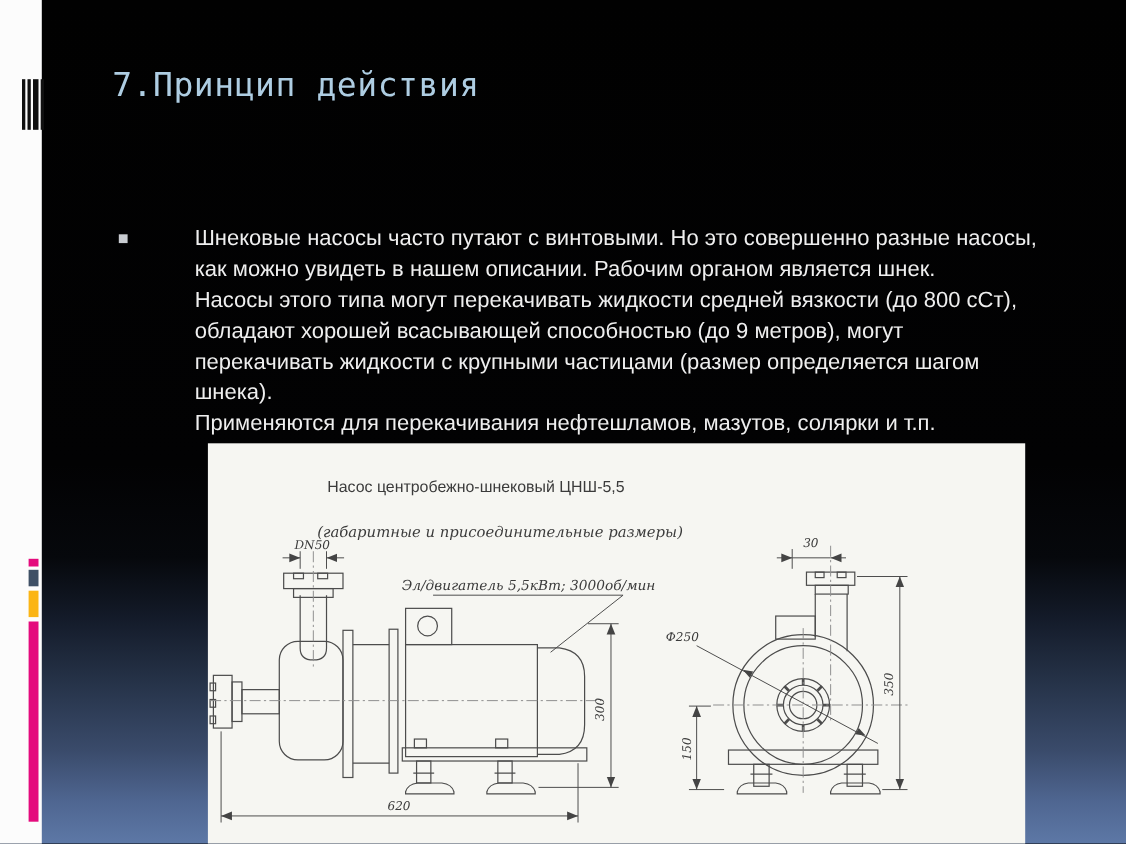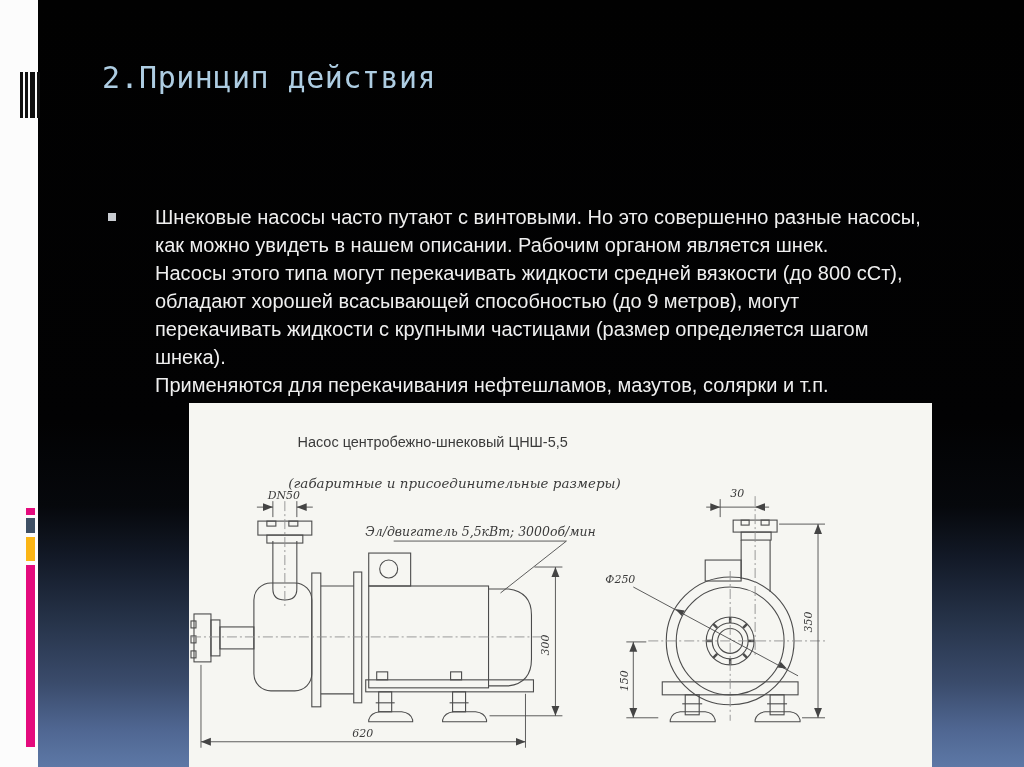--- a/index.html
+++ b/index.html
@@ -32,21 +32,21 @@
     font-family:"DejaVu Sans Mono", monospace;
     font-size:30px; font-weight:normal; letter-spacing:0.5px;
     color:#aecde2;
   }
   .bullet-row { position:absolute; left:108px; top:203px; width:860px; display:flex; }
   .bullet-marker {
     flex:0 0 auto; width:8px; height:8px; margin-top:10px;
     background:#c9ccd1;
   }
   .bullet-text {
-    margin-left:39px; color:#efefef;
+    margin-left:61px; color:#efefef;
     font-size:20px; line-height:28px; white-space:pre-line;
   }
   .drawing {
     position:absolute; left:189px; top:403px; width:743px; height:364px;
     background:#f6f6f2;
   }
   svg text { fill:#3b3b3b; }
   .cap { font-family:"Liberation Sans", sans-serif; font-size:14.5px; }
   .it  { font-family:"DejaVu Serif", serif; font-style:italic; }
   .sub { font-size:13.5px; }
@@ -64,21 +64,21 @@
       <div class="bar b2"></div>
       <div class="bar b3"></div>
       <div class="bar b4"></div>
     </div>
     <div class="accent accent-pink-small"></div>
     <div class="accent accent-slate"></div>
     <div class="accent accent-amber"></div>
     <div class="accent accent-pink-tall"></div>
   </div>
 
-  <h1 class="title">2.Принцип действия</h1>
+  <h1 class="title">7.Принцип действия</h1>
 
   <div class="bullet-row">
     <span class="bullet-marker"></span>
     <div class="bullet-text">Шнековые насосы часто путают с винтовыми. Но это совершенно разные насосы,
 как можно увидеть в нашем описании. Рабочим органом является шнек.
 Насосы этого типа могут перекачивать жидкости средней вязкости (до 800 сСт),
 обладают хорошей всасывающей способностью (до 9 метров), могут
 перекачивать жидкости с крупными частицами (размер определяется шагом
 шнека).
 Применяются для перекачивания нефтешламов, мазутов, солярки и т.п.</div>

